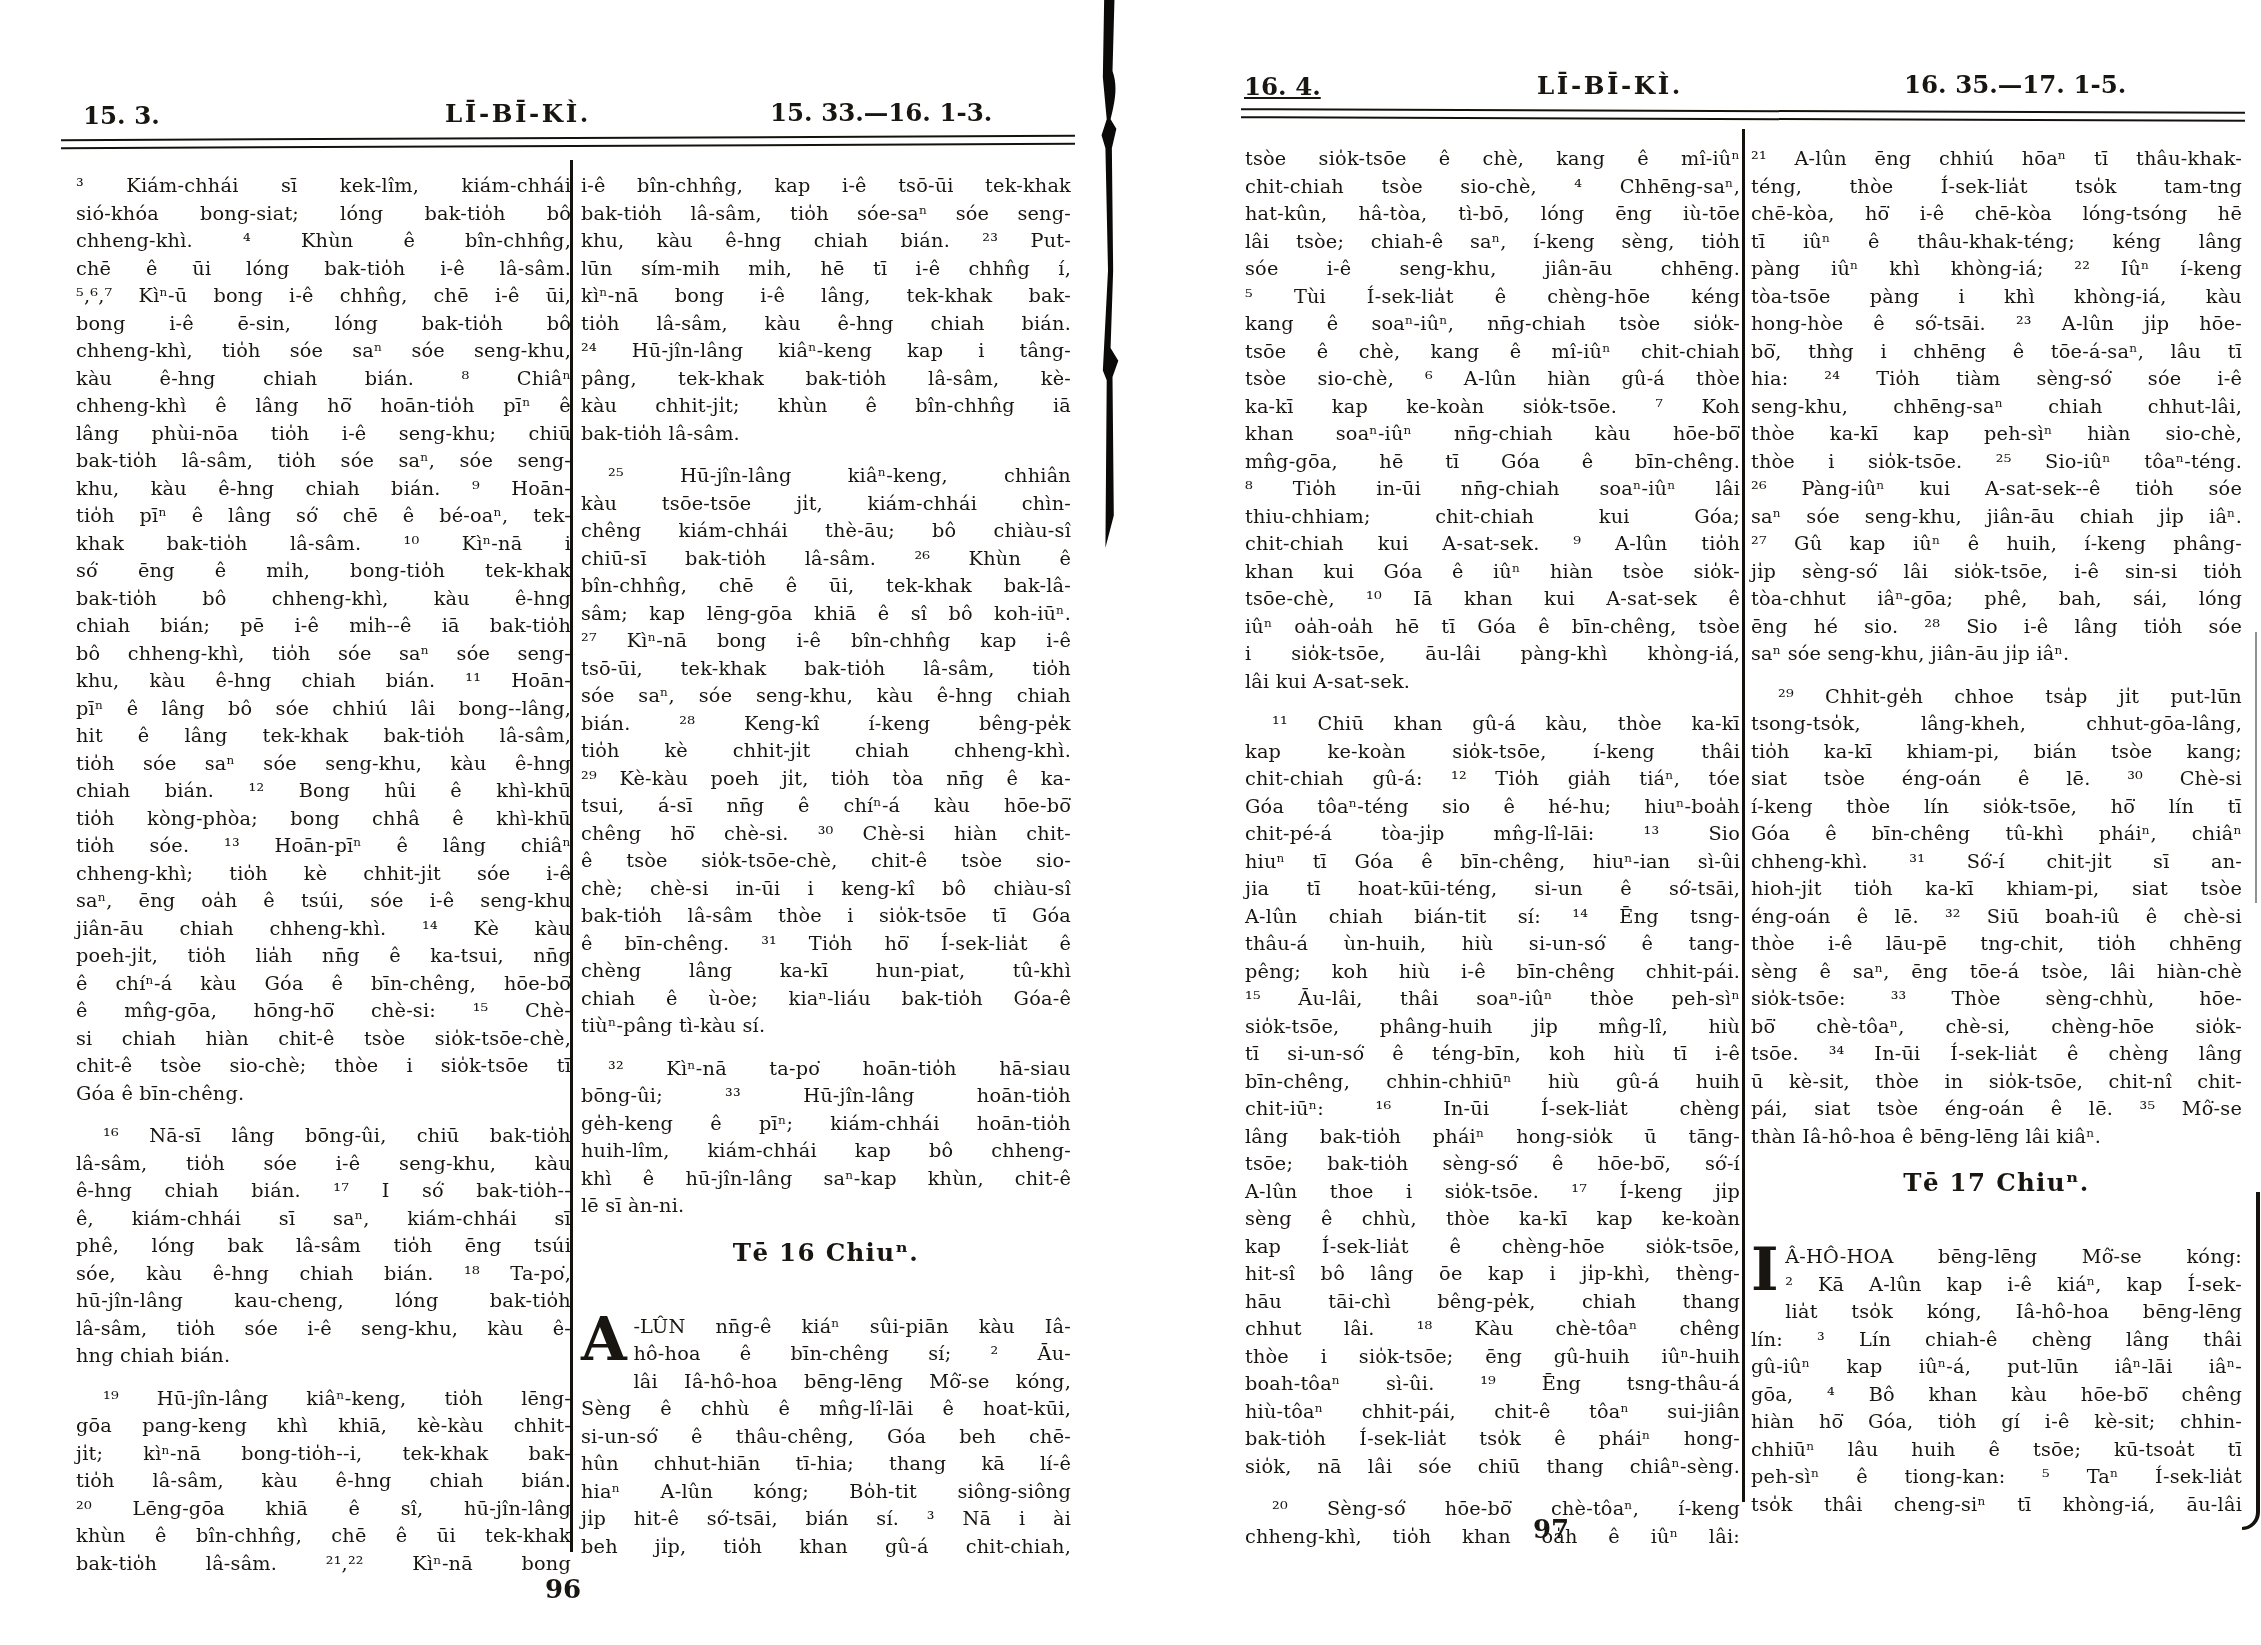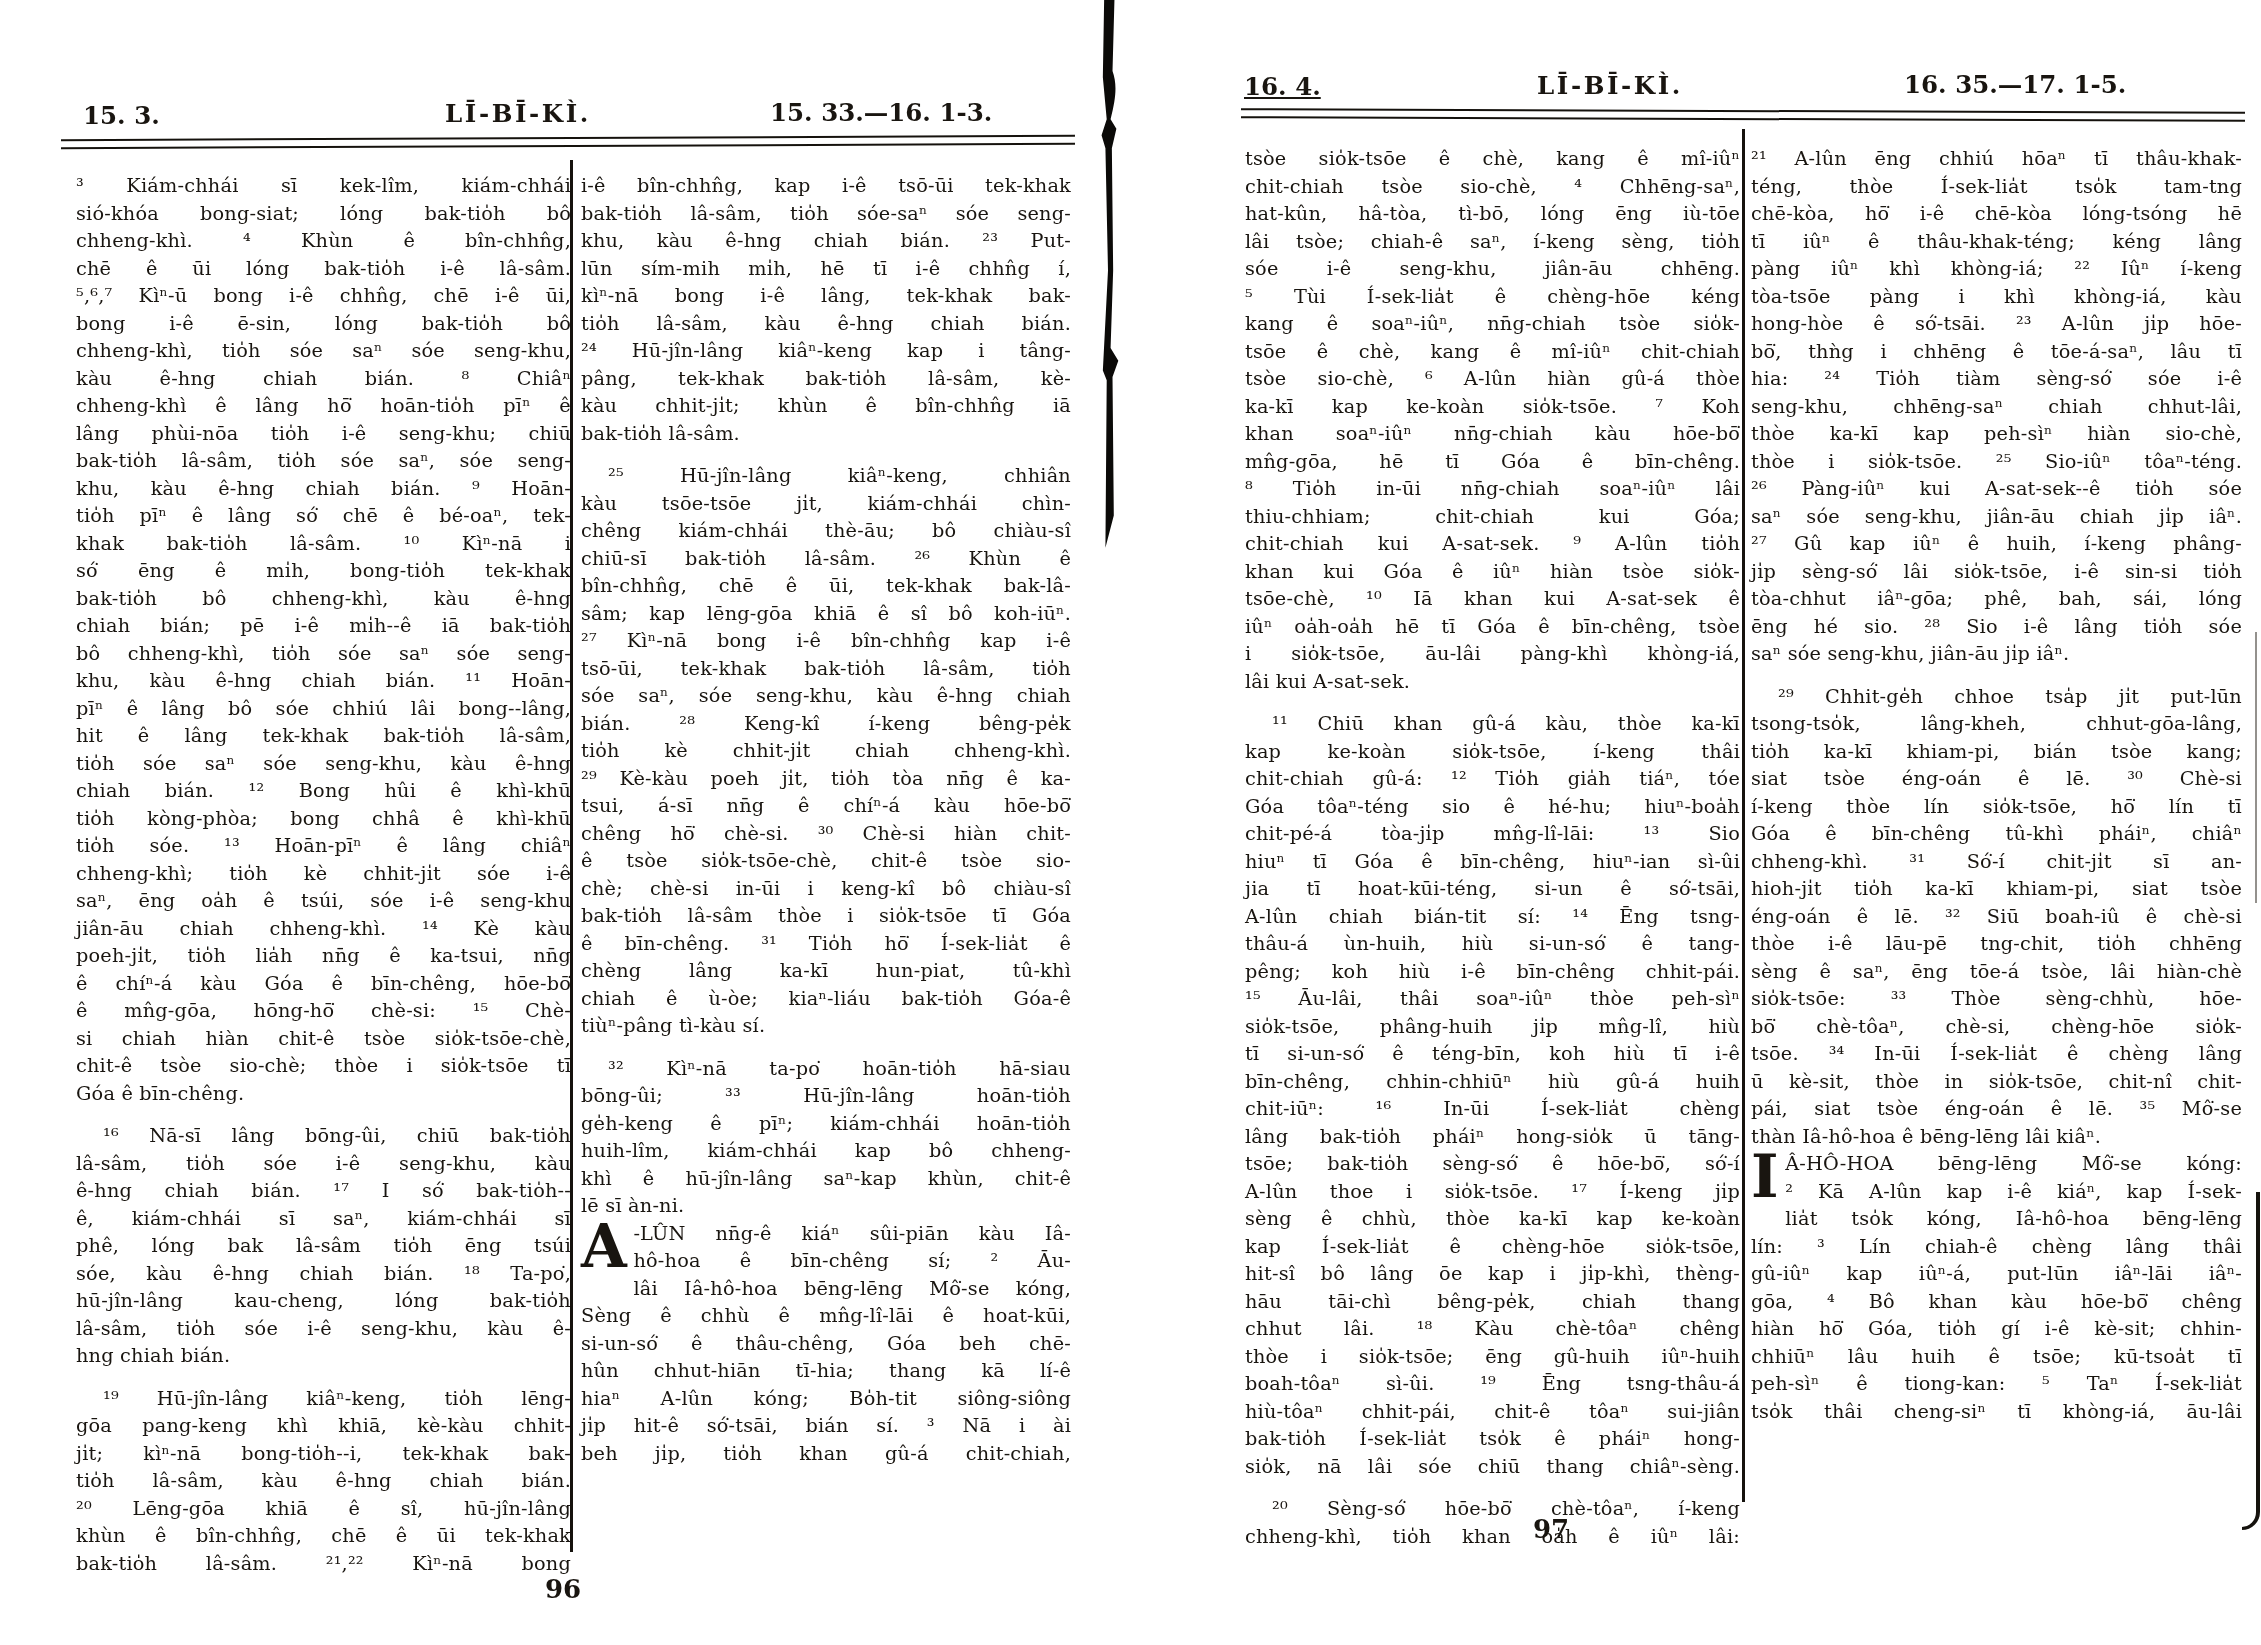--- a/index.html
+++ b/index.html
@@ -130,20 +130,21 @@
       <div class="line">ê bīn-chêng. ³¹ Tio̍h hō͘ Í-sek-lia̍t ê</div>
       <div class="line">chèng lâng ka-kī hun-piat, tû-khì</div>
       <div class="line">chiah ê ù-òe; kiaⁿ-liáu bak-tio̍h Góa-ê</div>
       <div class="line end">tiùⁿ-pâng tì-kàu sí.</div>
       <div class="line ind">³² Kìⁿ-nā ta-po͘ hoān-tio̍h hā-siau</div>
       <div class="line">bōng-ûi; ³³ Hū-jîn-lâng hoān-tio̍h</div>
       <div class="line">ge̍h-keng ê pīⁿ; kiám-chhái hoān-tio̍h</div>
       <div class="line">huih-lîm, kiám-chhái kap bô chheng-</div>
       <div class="line">khì ê hū-jîn-lâng saⁿ-kap khùn, chit-ê</div>
       <div class="line end">lē sī àn-ni.</div>
+      <div class="line heading">Tē 16 Chiuⁿ.</div>
       <div class="line"><span class="cap">A</span>-LÛN nn̄g-ê kiáⁿ sûi-piān kàu Iâ-</div>
       <div class="line">hô-hoa ê bīn-chêng sí; ² Āu-</div>
       <div class="line">lâi Iâ-hô-hoa bēng-lēng Mô͘-se kóng,</div>
       <div class="line">Sèng ê chhù ê mn̂g-lî-lāi ê hoat-kūi,</div>
       <div class="line">si-un-só͘ ê thâu-chêng, Góa beh chē-</div>
       <div class="line">hûn chhut-hiān tī-hia; thang kā lí-ê</div>
       <div class="line">hiaⁿ A-lûn kóng; Bo̍h-tit siông-siông</div>
       <div class="line">ji̍p hit-ê só͘-tsāi, bián sí. ³ Nā i ài</div>
       <div class="line">beh ji̍p, tio̍h khan gû-á chit-chiah,</div>
     </div>
@@ -238,20 +239,21 @@
       <div class="line">hioh-ji̍t tio̍h ka-kī khiam-pi, siat tsòe</div>
       <div class="line">éng-oán ê lē. ³² Siū boah-iû ê chè-si</div>
       <div class="line">thòe i-ê lāu-pē tng-chit, tio̍h chhēng</div>
       <div class="line">sèng ê saⁿ, ēng tōe-á tsòe, lâi hiàn-chè</div>
       <div class="line">sio̍k-tsōe: ³³ Thòe sèng-chhù, hōe-</div>
       <div class="line">bō͘ chè-tôaⁿ, chè-si, chèng-hōe sio̍k-</div>
       <div class="line">tsōe. ³⁴ In-ūi Í-sek-lia̍t ê chèng lâng</div>
       <div class="line">ū kè-sit, thòe in sio̍k-tsōe, chit-nî chit-</div>
       <div class="line">pái, siat tsòe éng-oán ê lē. ³⁵ Mô͘-se</div>
       <div class="line end">thàn Iâ-hô-hoa ê bēng-lēng lâi kiâⁿ.</div>
+      <div class="line heading">Tē 17 Chiuⁿ.</div>
       <div class="line"><span class="cap">I</span>Â-HÔ-HOA bēng-lēng Mô͘-se kóng:</div>
       <div class="line">² Kā A-lûn kap i-ê kiáⁿ, kap Í-sek-</div>
       <div class="line">lia̍t tso̍k kóng, Iâ-hô-hoa bēng-lēng</div>
       <div class="line">lín: ³ Lín chiah-ê chèng lâng thâi</div>
       <div class="line">gû-iûⁿ kap iûⁿ-á, put-lūn iâⁿ-lāi iâⁿ-</div>
       <div class="line">gōa, ⁴ Bô khan kàu hōe-bō͘ chêng</div>
       <div class="line">hiàn hō͘ Góa, tio̍h gí i-ê kè-sit; chhin-</div>
       <div class="line">chhiūⁿ lâu huih ê tsōe; kū-tsoa̍t tī</div>
       <div class="line">peh-sìⁿ ê tiong-kan: ⁵ Taⁿ Í-sek-lia̍t</div>
       <div class="line">tso̍k thâi cheng-siⁿ tī khòng-iá, āu-lâi</div>

